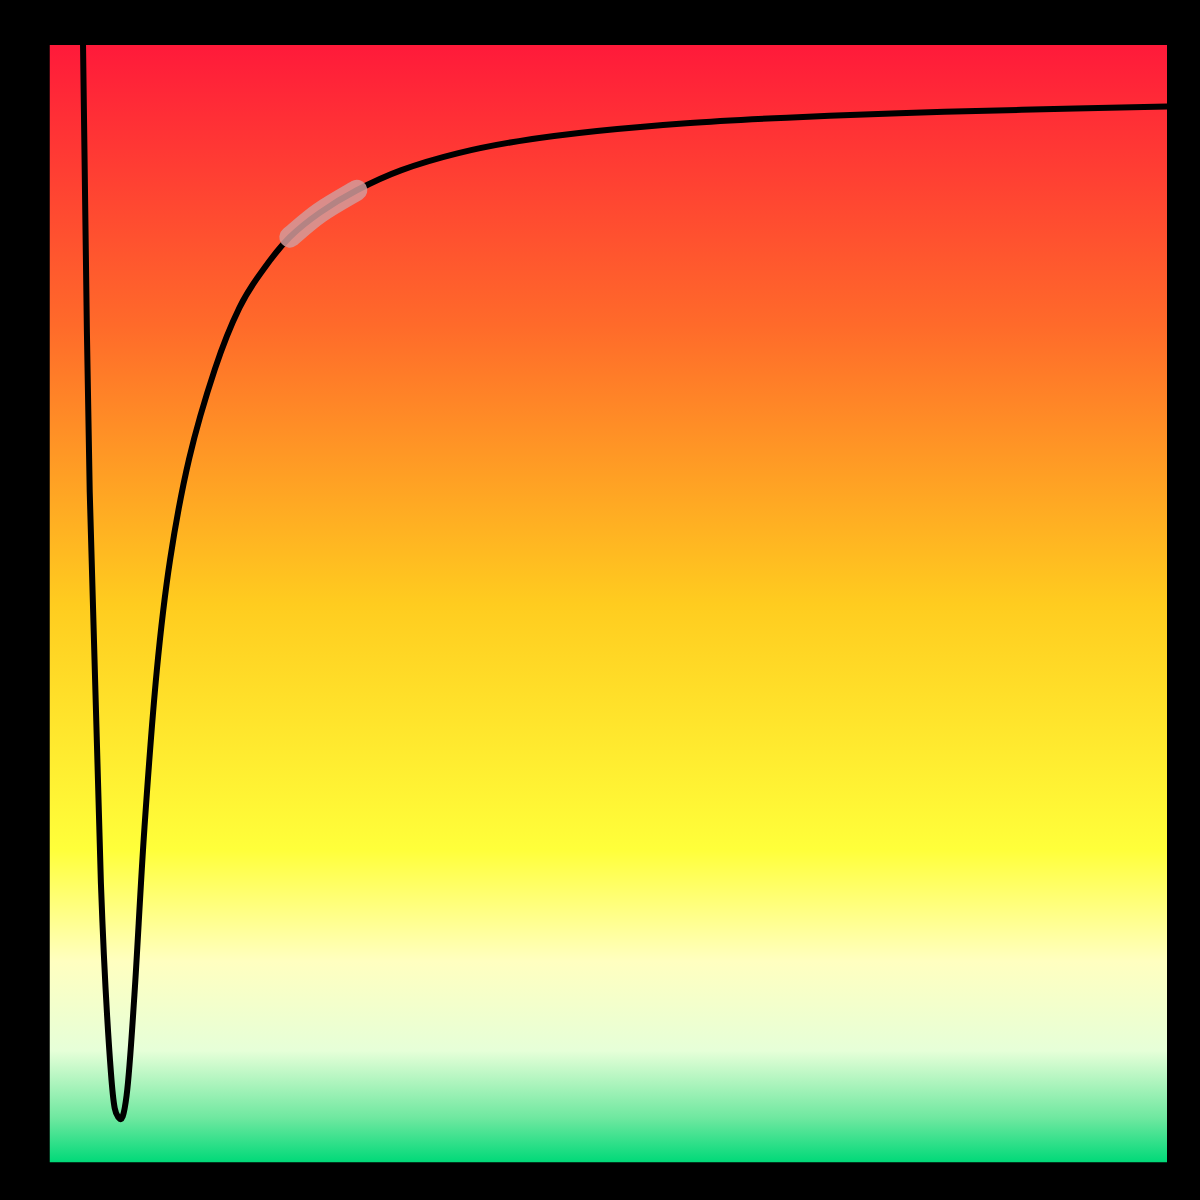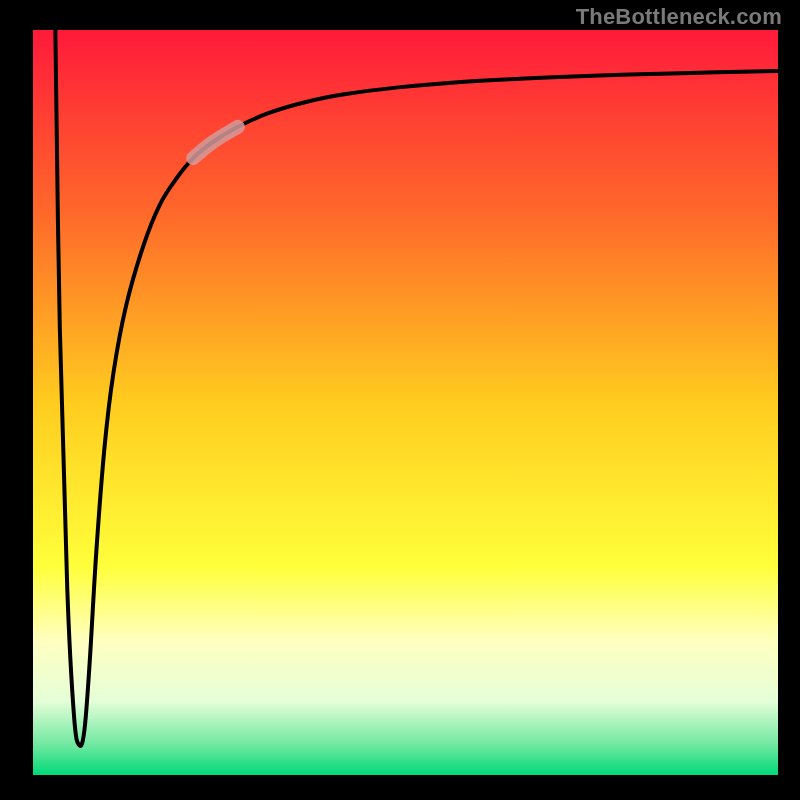--- a/index.html
+++ b/index.html
@@ -30,21 +30,20 @@
     position: absolute;
     left: 0;
     top: 0;
   }
 </style>
 </head>
 <body>
 
 <div class="stage">
 
-  <div class="watermark">TheBottleneck.com</div>
 
   <svg class="plot" width="800" height="800" viewBox="0 0 800 800">
     <defs>
       <linearGradient id="bg-grad" x1="0" y1="0" x2="0" y2="1">
           <stop offset="0%" stop-color="#ff1a3a"></stop>
           <stop offset="25%" stop-color="#ff6a2a"></stop>
           <stop offset="50%" stop-color="#ffcc1f"></stop>
           <stop offset="72%" stop-color="#ffff3a"></stop>
           <stop offset="82%" stop-color="#ffffc0"></stop>
           <stop offset="90%" stop-color="#e6ffd8"></stop>

